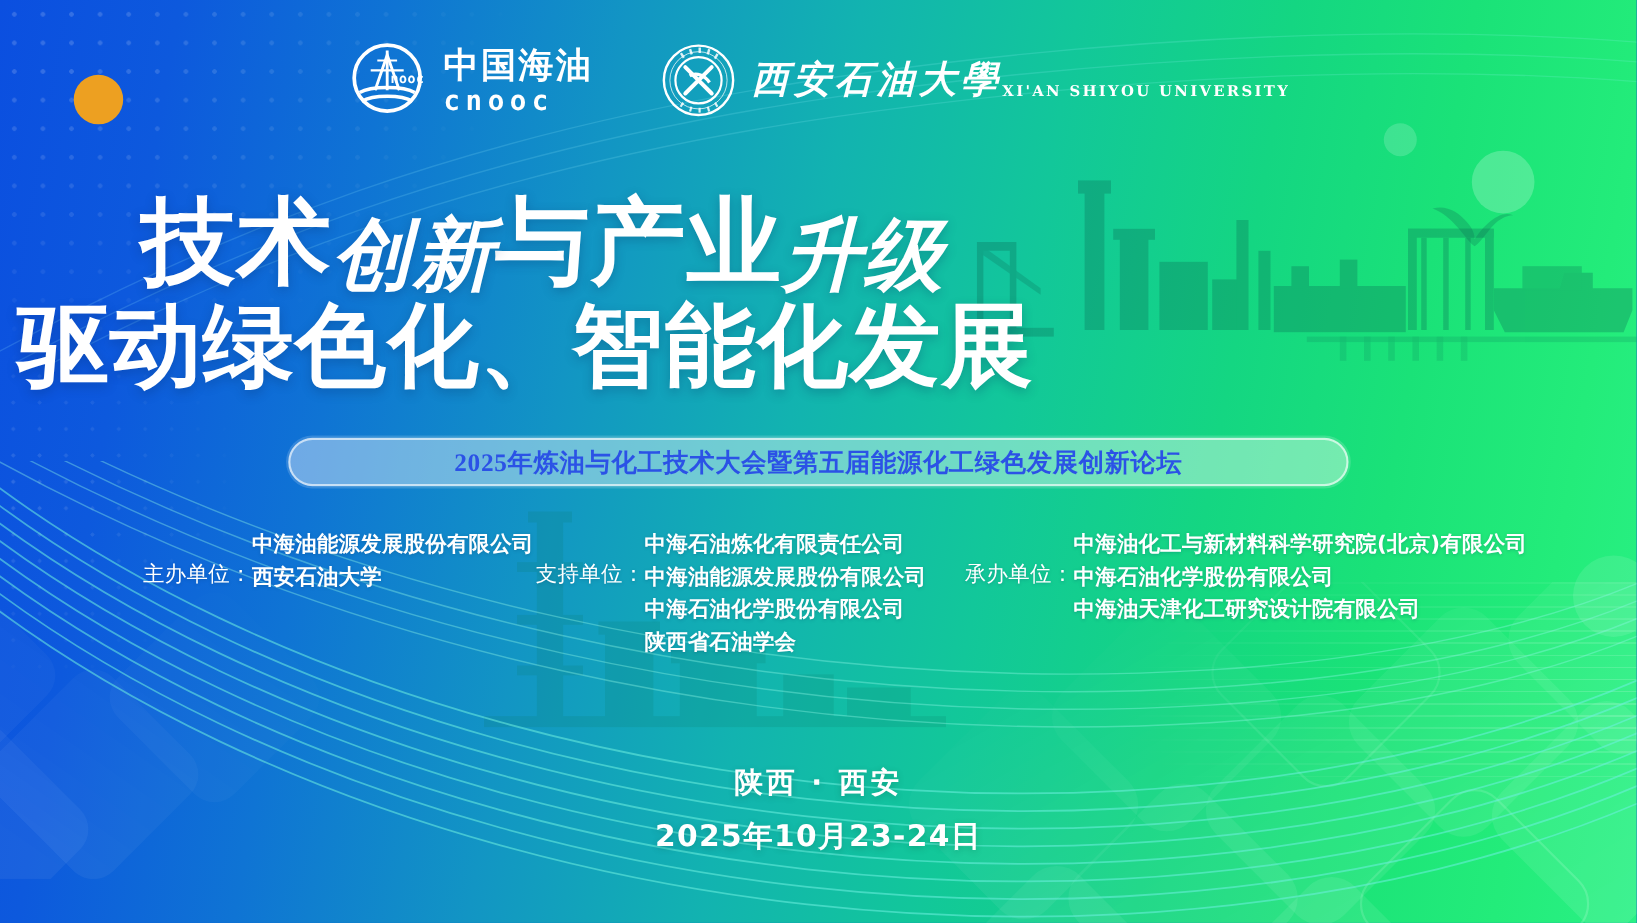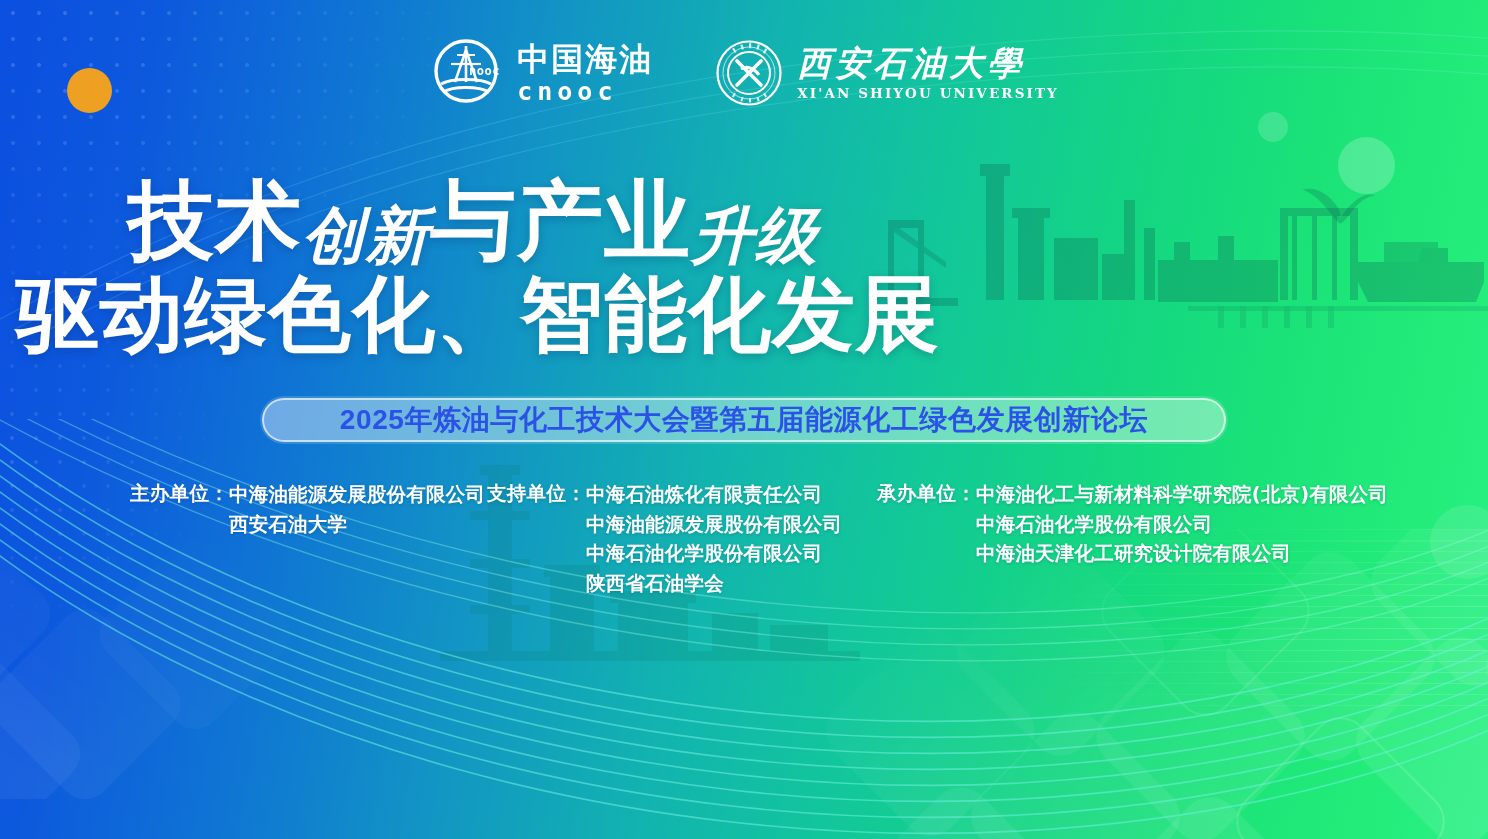--- a/index.html
+++ b/index.html
@@ -103,21 +103,21 @@
   .logo-cnooc .wordmark{ display:flex; flex-direction:column; line-height:1; }
   .logo-cnooc .cn{
     font-size:32px; font-weight:bold; color:#fff; letter-spacing:2px;
     font-family:"DejaVu Sans","Liberation Sans",sans-serif;
   }
   .logo-cnooc .en{
     font-size:25px; font-weight:bold; color:#fff; letter-spacing:5px;
     margin-top:4px; font-family:"DejaVu Sans Mono","Liberation Mono",monospace;
   }
   .logo-xsyu .seal{ width:68px; height:68px; }
-  .logo-xsyu .names{ display:flex; flex-direction:column; align-items:flex-start; line-height:1; }
+  .logo-xsyu .names{ display:flex; flex-direction:row; align-items:flex-end; line-height:1; }
   .logo-xsyu .cn{
     font-size:34px; color:#fff; letter-spacing:4px; font-style:italic; font-weight:bold;
     font-family:"DejaVu Serif","Liberation Serif",serif;
   }
   .logo-xsyu .en{
     font-size:13.5px; color:#fff; letter-spacing:2.1px; margin-top:7px; font-weight:bold;
     font-family:"DejaVu Serif","Liberation Serif",serif;
   }
 
   
@@ -128,47 +128,47 @@
   .seg{
     color:#fff;
     text-shadow:0 3px 10px rgba(0,40,90,.26);
   }
   .seg.gothic{
     font-family:"DejaVu Sans","Liberation Sans",sans-serif;
     font-weight:bold; font-size:86px; letter-spacing:1px;
   }
   .seg.brush{
     font-family:"DejaVu Serif","Liberation Serif",serif;
-    font-weight:bold; font-size:62px; font-style:italic;
+    font-weight:bold; font-size:72px; font-style:italic;
     letter-spacing:2px; transform:translateY(4px);
   }
   .hl2 .seg.gothic{ font-size:83px; }
 
   
   .pill{
     position:absolute; left:262px; top:398px; width:964px; height:44px;
     border-radius:22px;
     background:rgba(255,255,255,.40);
     border:2.5px solid rgba(255,255,255,.62);
     box-shadow:0 0 0 2px rgba(255,255,255,.16);
     display:flex; align-items:center; justify-content:center;
   }
   .pill span{
-    font-family:Liberation Sans, sans-serif;
-    font-weight:bold; font-size:28px; color:#2b52e6; letter-spacing:.6px;
+    font-family:Liberation Serif, serif;
+    font-weight:bold; font-size:23px; color:#2b52e6; letter-spacing:.6px;
     white-space:nowrap;
   }
 
   
   .orgs{ position:absolute; left:0; top:480px; width:1488px; height:120px; }
   .org{ position:absolute; display:flex; align-items:flex-start; }
   .org .lbl{
     font-family:"DejaVu Sans","Liberation Sans",sans-serif;
-    font-weight:bold; font-size:19.5px; color:#fff; white-space:nowrap;
-    text-shadow:0 1px 3px rgba(0,50,90,.25); letter-spacing:.3px;
+    font-weight:normal; font-size:19.5px; color:#fff; white-space:nowrap;
+    text-shadow:0 1px 3px rgba(0,50,90,.25); letter-spacing:.3px;margin-top:28px;
   }
   .org .vals{ display:flex; flex-direction:column; }
   .org .vals div{
     font-family:"DejaVu Sans","Liberation Sans",sans-serif;
     font-weight:bold; font-size:19.5px; color:#fff; white-space:nowrap;
     line-height:1.52; text-shadow:0 1px 3px rgba(0,50,90,.25); letter-spacing:.2px;
   }
   .org-1{ left:130px; }
   .org-2{ left:487px; }
   .org-3{ left:877px; }
@@ -402,14 +402,18 @@
       <span class="lbl">承办单位：</span>
       <div class="vals">
         <div>中海油化工与新材料科学研究院(北京)有限公司</div>
         <div>中海石油化学股份有限公司</div>
         <div>中海油天津化工研究设计院有限公司</div>
       </div>
     </div>
 
   </div>
 
+  <div class="footer">
+    <div class="place">陕西 · 西安</div>
+    <div class="date">2025年10月23-24日</div>
+  </div>
 
 </div>
 
 </body></html>

